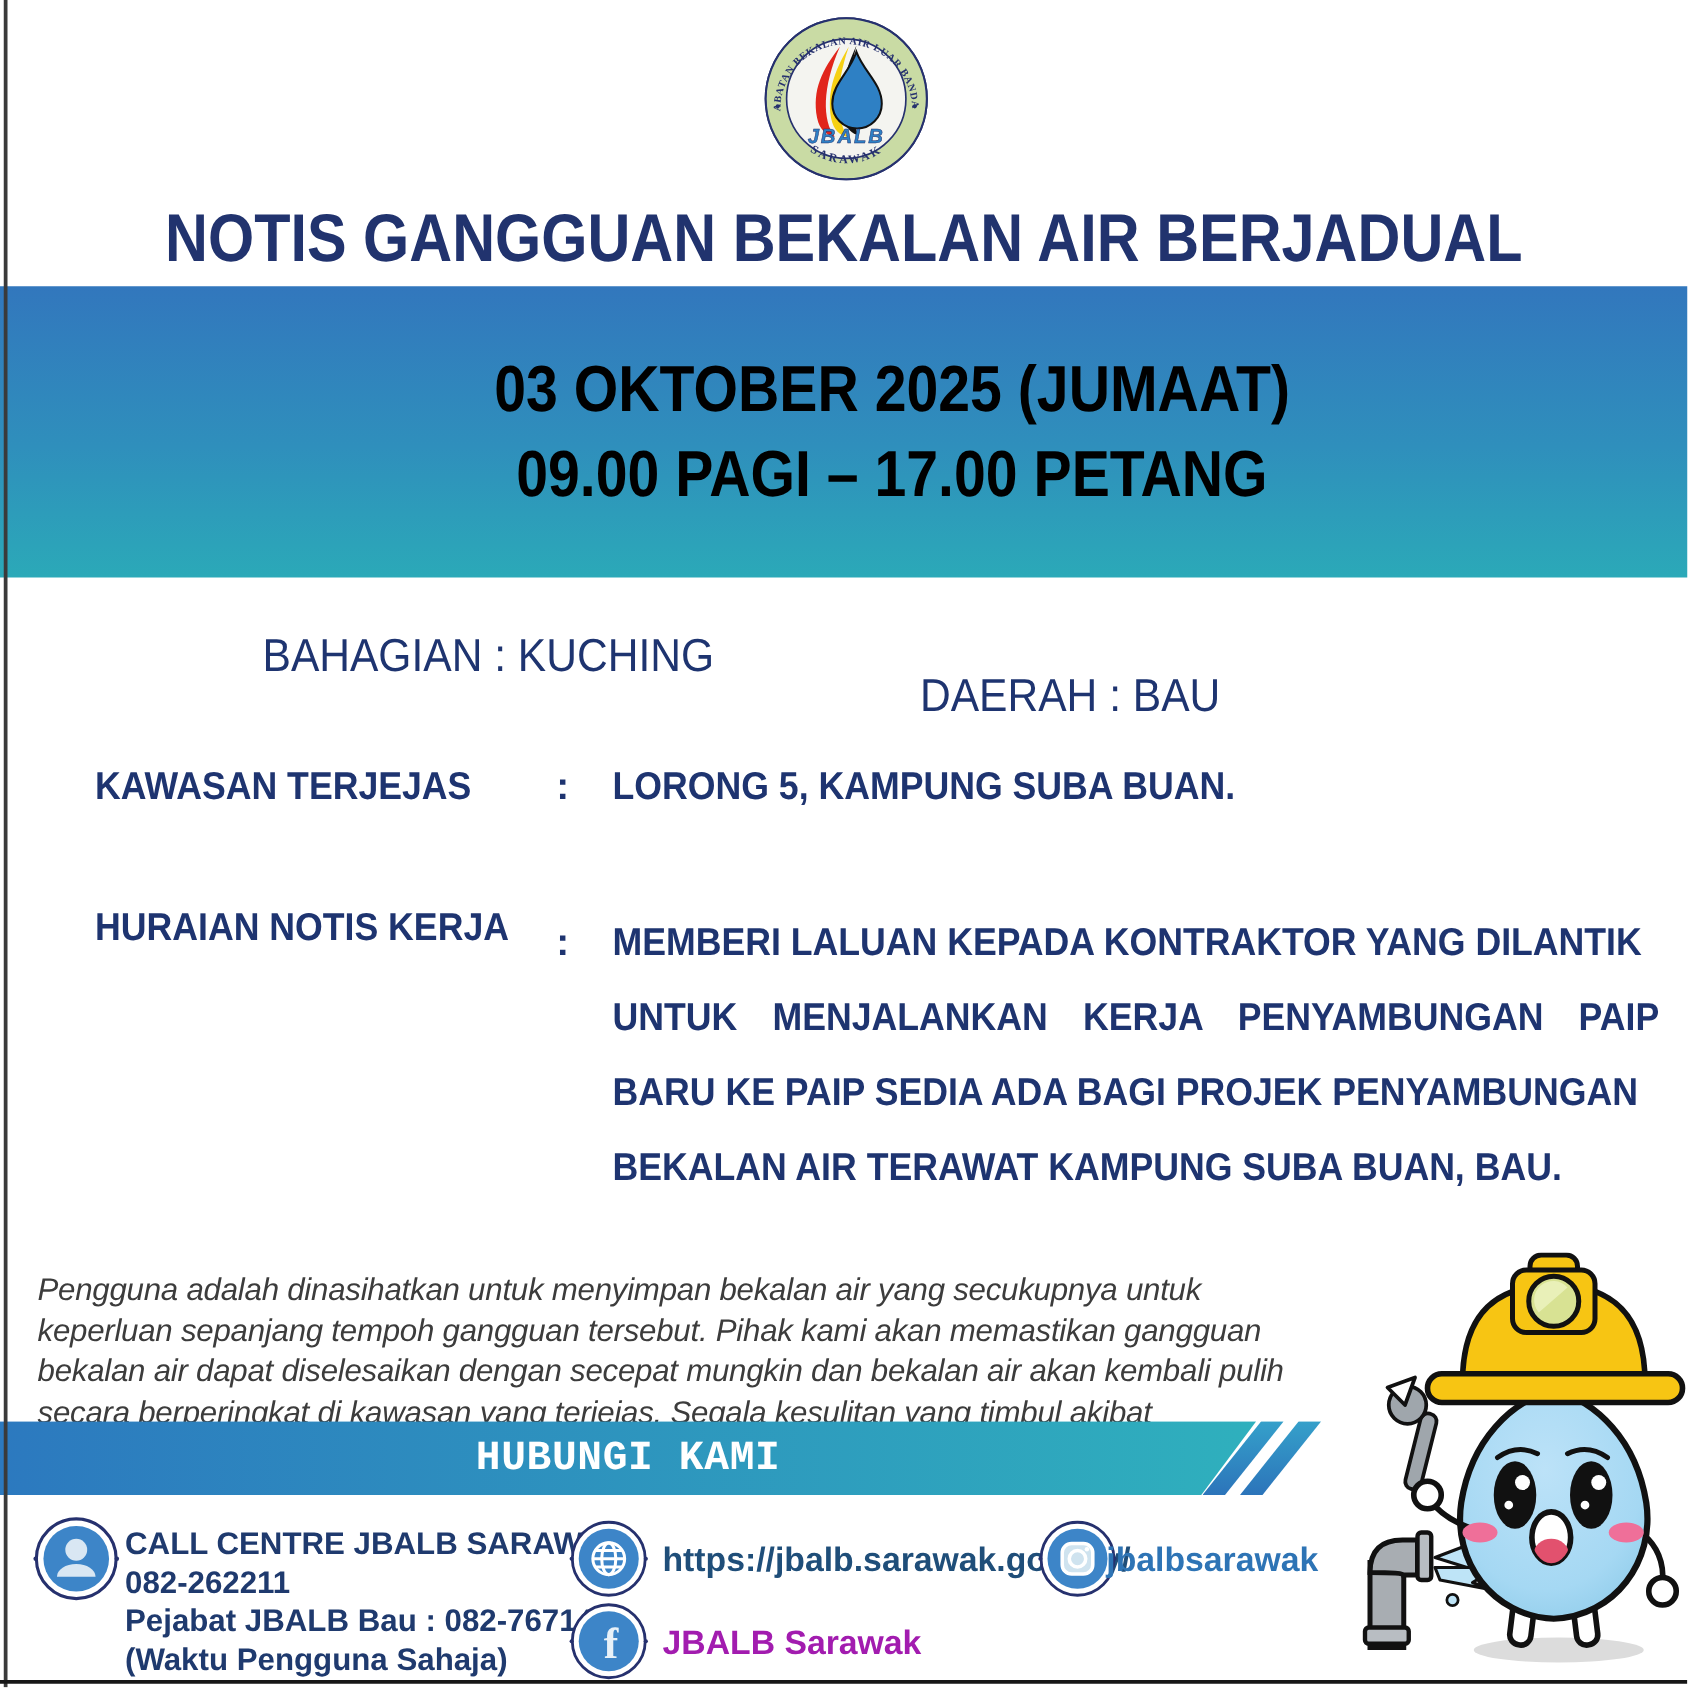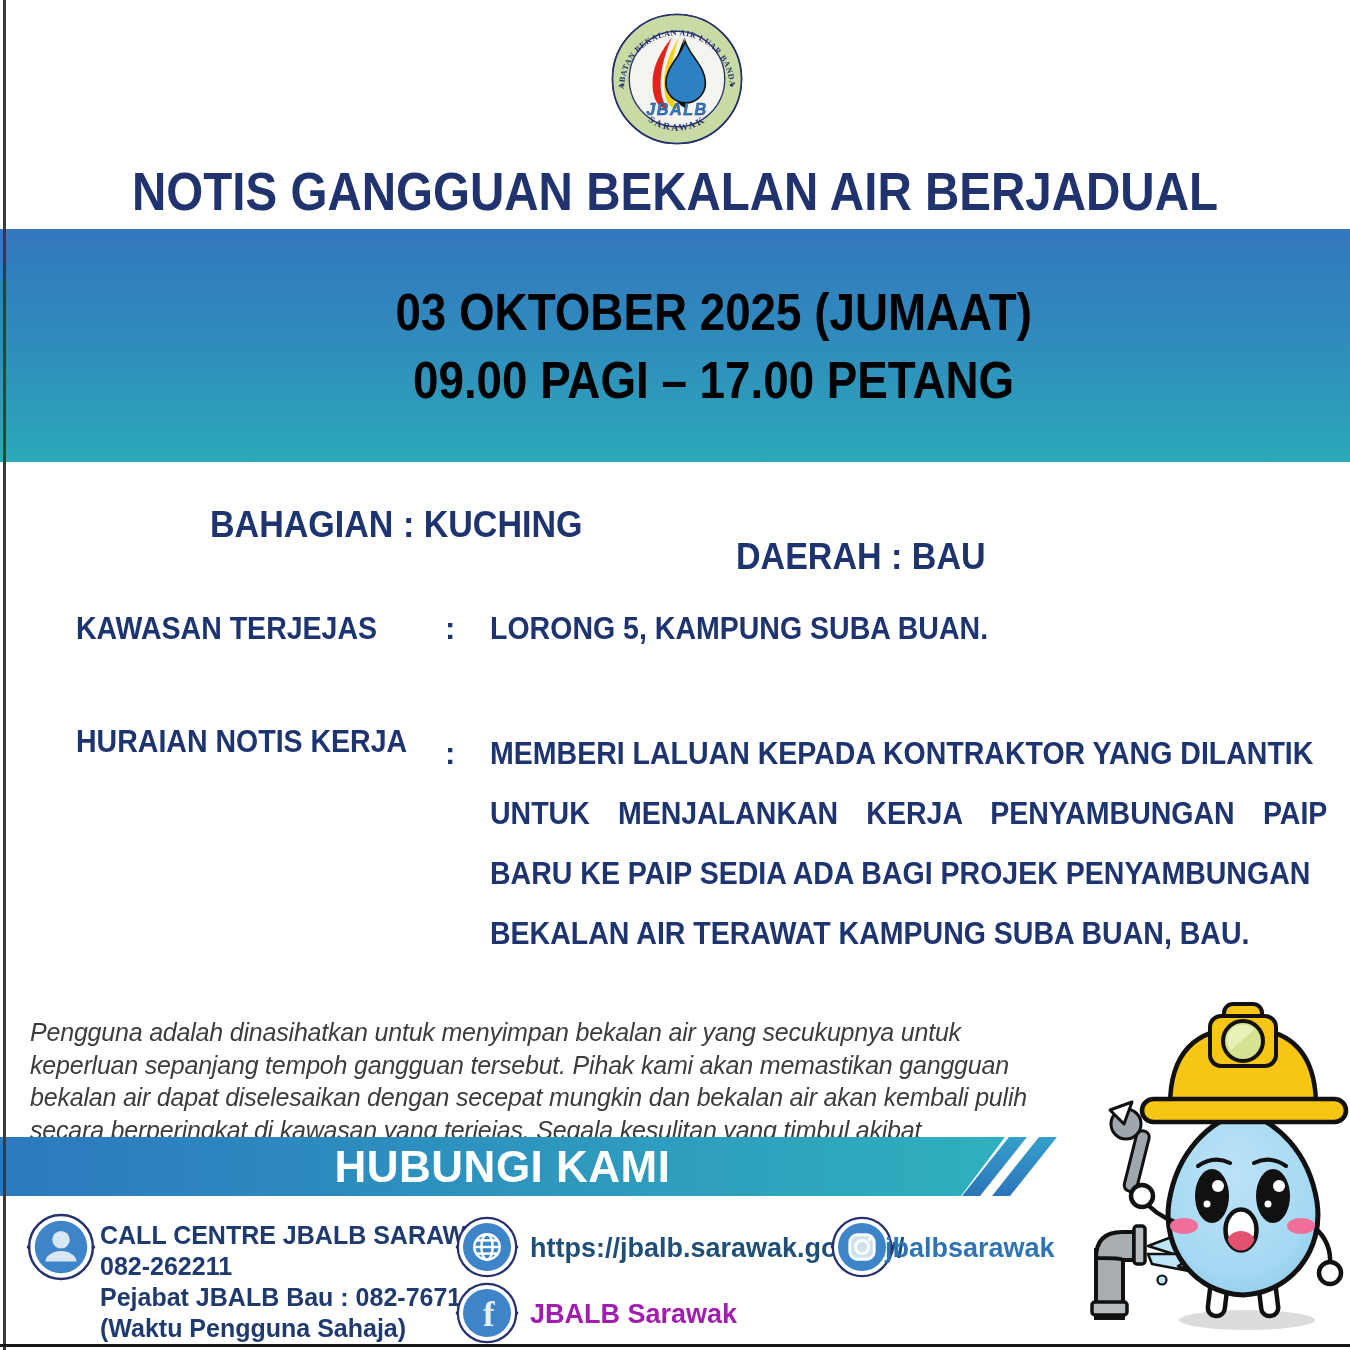--- a/index.html
+++ b/index.html
@@ -21,21 +21,21 @@
 
   
   .band{
     position:absolute;top:229px;left:0;width:100%;height:233px;
     background:linear-gradient(180deg,#3277bd 0%,#2f8fbc 55%,#2ba9b8 100%);
     display:flex;flex-direction:column;align-items:center;justify-content:center;gap:16px;padding-left:39px;
   }
   .band-line{color:#000;font-weight:bold;font-size:52px;line-height:1;}
 
   
-  .loc-row{position:absolute;top:504px;left:0;width:100%;height:44px;color:#1e3470;font-weight:bold;font-size:37px;}
+  .loc-row{position:absolute;top:504px;left:0;width:100%;height:44px;color:#1e3470;font-weight:normal;font-size:37px;}
   .loc-bahagian{position:absolute;left:210px;top:0;}
   .loc-daerah{position:absolute;left:736px;top:0;margin-top:32px;}
 
   
   .info-row{position:absolute;left:76px;color:#1e3470;font-weight:bold;font-size:31px;}
   .info-label{position:absolute;left:0;top:0;}
   .info-colon{position:absolute;left:369px;top:0;}
   .info-value{position:absolute;left:414px;top:0;}
   .row-kawasan{top:611px;width:1230px;height:40px;}
   .row-huraian{top:724px;width:1230px;}
@@ -48,21 +48,21 @@
     color:#3c3c3c;font-style:italic;font-size:25px;line-height:1.3;letter-spacing:-0.2px;margin:0;
   }
 
   
   .contact-banner{
     position:absolute;top:1137px;left:0;width:1005px;height:59px;
     background:linear-gradient(90deg,#2c79bf 0%,#2fb0bd 100%);
     clip-path:polygon(0 0,1005px 0,961px 59px,0 59px);
     display:flex;align-items:center;justify-content:center;
   }
-  .contact-banner-title{color:#ffffff;font-weight:bold;font-size:44px;letter-spacing:0.5px;}
+  .contact-banner-title{color:#ffffff;font-weight:bold;font-size:33px;letter-spacing:0.5px;font-family:Liberation Mono, monospace;}
   .stripe{position:absolute;top:1137px;width:70px;height:59px;background:linear-gradient(180deg,#35a0ca,#2c74ba);}
   .stripe-1{left:962px;clip-path:polygon(47px 0,65px 0,18px 59px,0 59px);}
   .stripe-2{left:992px;clip-path:polygon(47px 0,65px 0,18px 59px,0 59px);}
 
   
   .contact-icon{position:absolute;}
   .cc-text{position:absolute;left:100px;top:1220px;color:#1f3a6e;font-weight:bold;font-size:25px;line-height:31px;}
   .link-text{position:absolute;font-weight:bold;font-size:27px;}
   .website-text{left:530px;top:1233px;color:#1f4e79;}
   .facebook-text{left:530px;top:1299px;color:#a21caf;}

